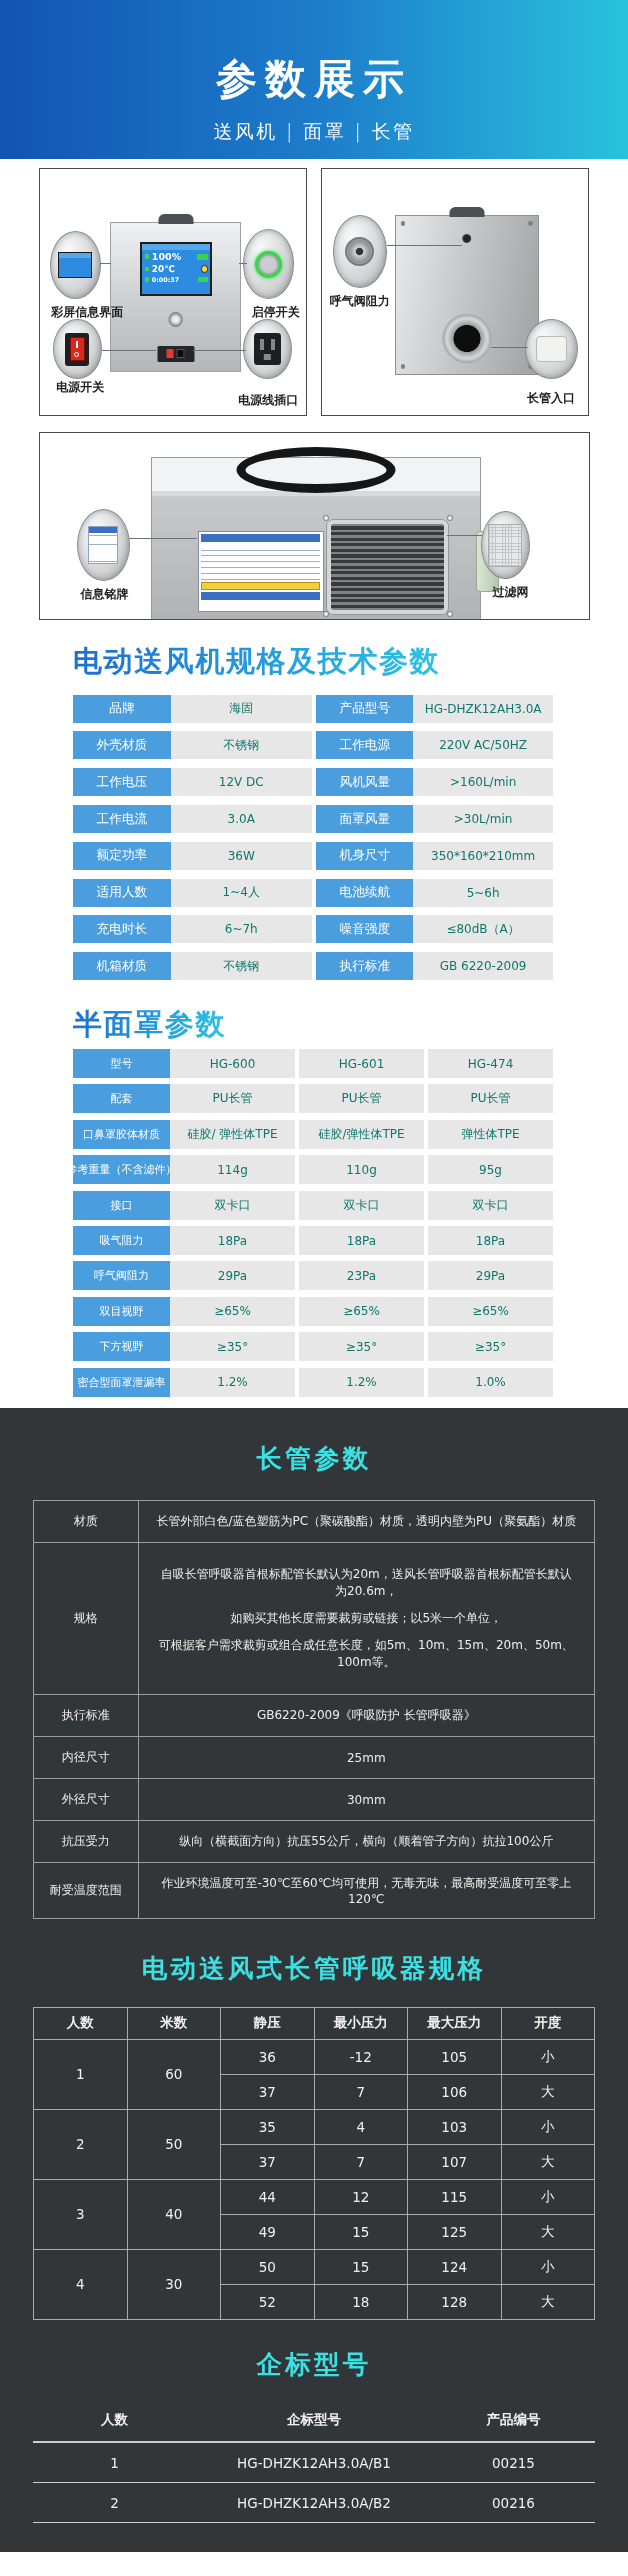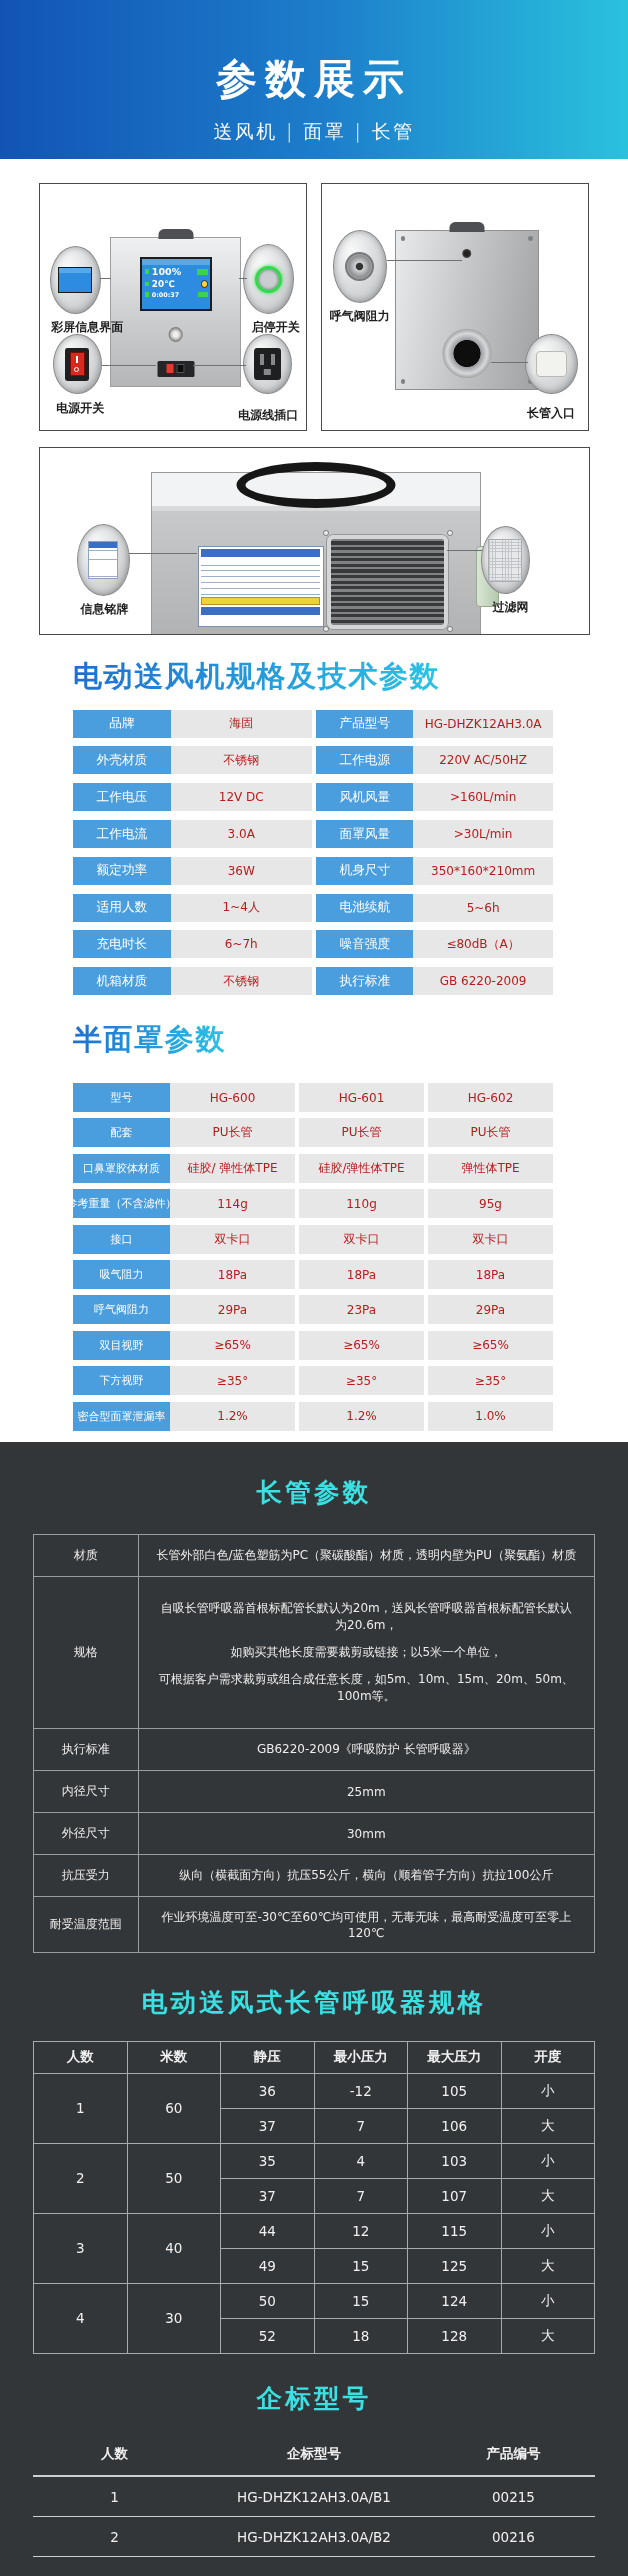--- a/index.html
+++ b/index.html
@@ -2,21 +2,21 @@
 <html style="font-size:12.7px"><head>
 <meta charset="utf-8">
 <style>
   html,body{margin:0;padding:0;}
   body{width:628px;background:#fff;font-family:"DejaVu Sans","Liberation Sans",sans-serif;color:#222;}
   
   .hdr{height:159px;background:linear-gradient(90deg,#1254b4 0%,#1d7ecb 52%,#29c2dd 100%);color:#fff;text-align:center;overflow:hidden;}
   .hdr h1{margin:12px;padding-top:40px;font-size:41px;font-weight:700;letter-spacing:8px;}
   .hdr .sub{margin-top:12px;font-size:19px;font-weight:300;letter-spacing:2.4px;opacity:.96;}
   
-  .photos{margin-top:24px;}
+  .photos{margin-top:9px;}
   .row1{display:flex;justify-content:center;gap:13.5px;}
   .panel{width:268px;height:248px;border:0.8px solid #4a4a4a;background:#fff;position:relative;box-sizing:border-box;overflow:hidden;}
   .panelC{width:551px;height:188px;margin:16px auto 0;}
   .dev{position:absolute;border:0.8px solid #9c9ea0;background:linear-gradient(180deg,#f0f1f2,#cbcdcf 55%,#b4b6b8);}
   .knob{position:absolute;top:-8.8px;left:50%;transform:translateX(-50%);width:35px;height:9.5px;background:#4d4f52;border-radius:5.6px 5.6px 0 0;}
   .devA{left:70px;top:53px;width:129px;height:148px;}
   .devA .scr{position:absolute;left:29px;top:19px;width:72px;height:54px;background:#2e8ce0;border:2.4px solid #1b1d1f;box-sizing:border-box;overflow:hidden;}
   .scr .tb{height:6.4px;background:#56a8e8;}
   .scr .sr{display:flex;align-items:center;gap:2.4px;padding:1.6px 2.4px;color:#fff;font-weight:700;line-height:1;}
   .sr.p{font-size:9.5px;} .sr.t{font-size:8.8px;} .sr.c{font-size:6.4px;}
@@ -37,21 +37,21 @@
   .rocker{width:24px;height:33px;background:#1d1f21;border-radius:2.4px;display:flex;align-items:center;justify-content:center;}
   .rocker .rr{width:12.7px;height:22px;background:#d8291f;border:0.8px solid #7a0d08;position:relative;}
   .rocker .rr::before{content:"";position:absolute;left:4.8px;top:3.2px;width:2.4px;height:6.4px;background:#fff;}
   .rocker .rr::after{content:"";position:absolute;left:3.2px;bottom:3.2px;width:4.8px;height:4.8px;border:1.6px solid #fff;border-radius:50%;box-sizing:border-box;}
   .coA4{right:14.3px;top:150px;width:49px;height:60px;}
   .sock{width:27px;height:32px;background:#1d1f21;border-radius:3.2px;position:relative;}
   .sock::before{content:"";position:absolute;left:5.6px;top:6.4px;width:4px;height:11px;background:#86888a;}
   .sock::after{content:"";position:absolute;right:5.6px;top:6.4px;width:4px;height:11px;background:#86888a;}
   .sock i{position:absolute;left:50%;transform:translateX(-50%);bottom:4.8px;width:6.4px;height:6.4px;background:#86888a;display:block;}
   .cl{position:absolute;font-size:12px;font-weight:700;color:#1f1f1f;white-space:nowrap;}
-  .clA1{left:11px;top:135px;} .clA2{right:6.4px;top:135px;} .clA3{left:16px;bottom:13px;} .clA4{right:8px;bottom:6.4px;}
+  .clA1{left:11px;top:135px;} .clA2{right:6.4px;top:135px;} .clA3{left:16px;bottom:19px;} .clA4{right:8px;bottom:6.4px;}
   .ln{position:absolute;background:#6f7173;height:0.8px;}
   .lnA1{left:60px;top:94px;width:11px;} .lnA2{left:199px;top:94px;width:8px;}
   .lnA3{left:62px;top:181px;width:54px;} .lnA4{left:153px;top:181px;width:53px;}
   .devB{left:73px;top:46px;width:142px;height:158px;background:linear-gradient(100deg,#e9eaec,#c2c4c6 50%,#9fa1a3);border:0.8px solid #8e9092;}
   .devB .dot{position:absolute;top:17.5px;left:50%;transform:translateX(-50%);width:9.5px;height:9.5px;border-radius:50%;background:radial-gradient(circle,#222 40%,#777);}
   .devB .hole{position:absolute;bottom:11px;left:50%;transform:translateX(-50%);width:49px;height:49px;border-radius:50%;background:radial-gradient(circle,#0e0e0e 38%,#9b9da0 40%,#d6d8da 58%,#8f9193 75%,#b9bbbd);}
   .scw{position:absolute;width:4.8px;height:4.8px;border-radius:50%;background:#7e8082;}
   .coB1{left:11px;top:46px;width:54px;height:73px;}
   .abtn{width:29px;height:29px;border-radius:50%;background:radial-gradient(circle,#333 18%,#cfd1d3 24%,#8e9092 60%,#d8dadc);border:2.4px solid #77797b;box-sizing:border-box;}
   .clB1{left:8px;top:124px;}
@@ -75,26 +75,26 @@
   .clC1{left:41px;top:153px;}
   .coC2{right:59px;top:78px;width:49px;height:68px;}
   .mesh{width:32px;height:41px;background:#e6e8ea;border:0.8px solid #a9adb1;background-image:repeating-linear-gradient(0deg,#c3c6c9 0 0.8px,transparent 0.8px 3.2px),repeating-linear-gradient(90deg,#c3c6c9 0 0.8px,transparent 0.8px 3.2px);}
   .clC2{right:60px;top:151px;}
   .lnC1{left:89px;top:105px;width:68px;} .lnC2{left:407px;top:102px;width:35px;}
   
   .sec{margin:0 75px 0 73px;}
   .fan-sec{padding-top:22px;} .mask-sec{padding-top:16px;}
   .sec-title{display:inline-block;margin:0;font-size:29px;font-weight:700;letter-spacing:1.6px;color:#1e74d0;background:linear-gradient(90deg,#1e6fd2 0%,#2cc3e4 100%);-webkit-background-clip:text;background-clip:text;-webkit-text-fill-color:transparent;}
   .sec-sub{margin:4.8px 0 0;font-size:12.7px;color:#333;}
-  .t1{margin-top:12.7px;} .t2{margin-top:23px;}
+  .t1{margin-top:12.7px;} .t2{margin-top:4px;}
   .t1 .r,.t2 .r{display:flex;text-align:center;}
   .t1 .r{height:28px;margin-bottom:8.8px;} .t2 .r{height:29px;margin-bottom:6.4px;}
   .cell{display:flex;align-items:center;justify-content:center;white-space:nowrap;overflow:hidden;box-sizing:border-box;}
   .lblc{background:#4a9edd;color:#fff;}
-  .valc{background:#e7e7e7;color:#b91c1c;}
+  .valc{background:#e7e7e7;color:#0f766e;}
   .t1 .lbl{width:98px;font-size:12.7px;} .t1 .l2{width:97px;}
   .t1 .v1{width:141px;font-size:12px;} .t1 .v2{width:140px;font-size:12px;}
   .t1 .sp{width:4.8px;}
   .t2 .lbl{width:97px;font-size:11px;}
   .t2 .val{flex:1;font-size:12px;margin-left:4px;}
   .t2 .val.first{margin-left:0;}
   
   .dark{background:#333638;margin-top:11px;padding:33px 0 29px;color:#ededed;}
   .dark h2{color:#3be0e3;font-size:25.5px;text-align:center;margin:0 0 24px;letter-spacing:3.2px;font-weight:700;}
   .dark h2.mid{margin:32px 0 20.7px;} .dark h2.last{margin:27px 0 17.5px;}
@@ -300,21 +300,21 @@
   </div>
 </section>
 
 <section class="sec mask-sec">
   <h2 class="sec-title">半面罩参数</h2>
   <div class="t2">
     <div class="r">
         <div class="cell lblc lbl">型号</div>
         <div class="cell valc val first">HG-600</div>
         <div class="cell valc val">HG-601</div>
-        <div class="cell valc val">HG-602</div>
+        <div class="cell valc val">HG-474</div>
       </div>
     <div class="r">
         <div class="cell lblc lbl">配套</div>
         <div class="cell valc val first">PU长管</div>
         <div class="cell valc val">PU长管</div>
         <div class="cell valc val">PU长管</div>
       </div>
     <div class="r">
         <div class="cell lblc lbl">口鼻罩胶体材质</div>
         <div class="cell valc val first">硅胶/ 弹性体TPE</div>

